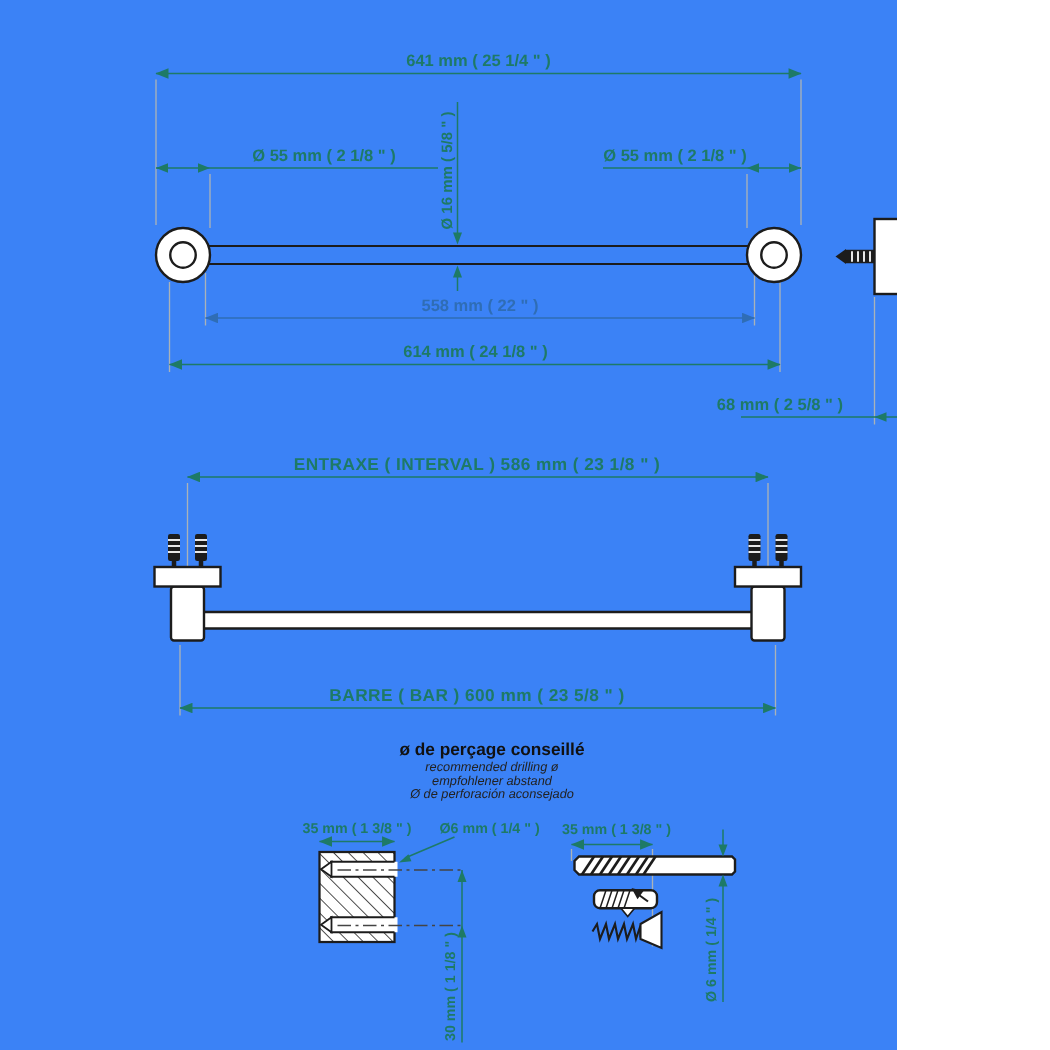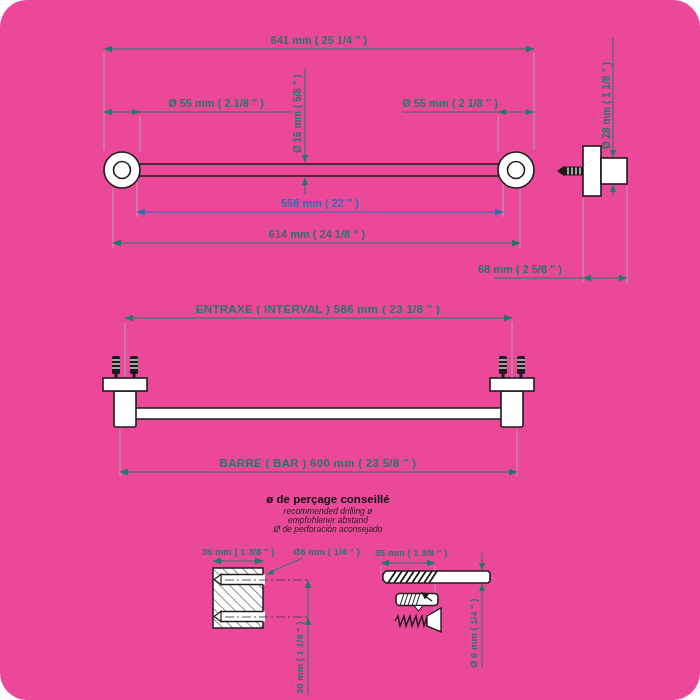--- a/index.html
+++ b/index.html
@@ -1,17 +1,17 @@
 <!DOCTYPE html>
 <html><head>
 <meta charset="utf-8">
 <style>
   html,body{margin:0;padding:0;background:#fff;}
-  .page{position:relative;width:700px;height:700px;background:#ec4899;overflow:hidden;
-        font-family:"Liberation Sans",sans-serif;border-radius:27px;}
+  .page{position:relative;width:598px;height:700px;background:#3b82f6;overflow:hidden;
+        font-family:"Liberation Sans",sans-serif;}
   svg{position:absolute;left:0;top:0;}
   
   .t-g{fill:#1e7a66;font:bold 11px "Liberation Sans",sans-serif;}
   .t-g2{fill:#1e7a66;font:bold 11.5px "Liberation Sans",sans-serif;letter-spacing:.3px;}
   .t-gs{fill:#1e7a66;font:bold 9.5px "Liberation Sans",sans-serif;}
   .t-b{fill:#2f6db5;font:bold 11px "Liberation Sans",sans-serif;}
   .t-note-main{fill:#111;font:bold 11.5px "Liberation Sans",sans-serif;}
   .t-note-sub{fill:#222;font:italic 8.5px "Liberation Sans",sans-serif;}
   
   .lg{stroke:#1e7a66;stroke-width:1;fill:none;}

